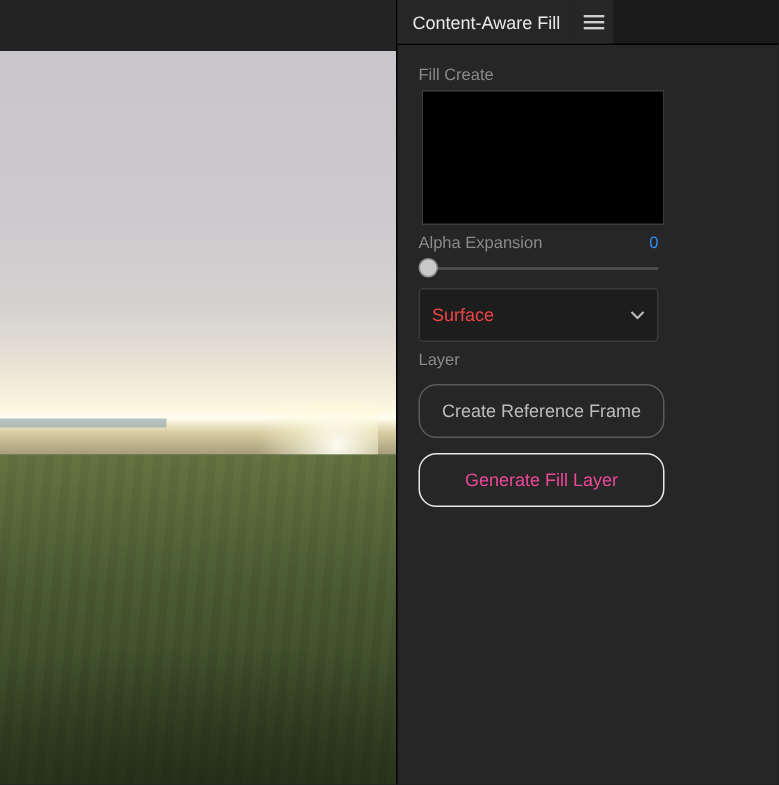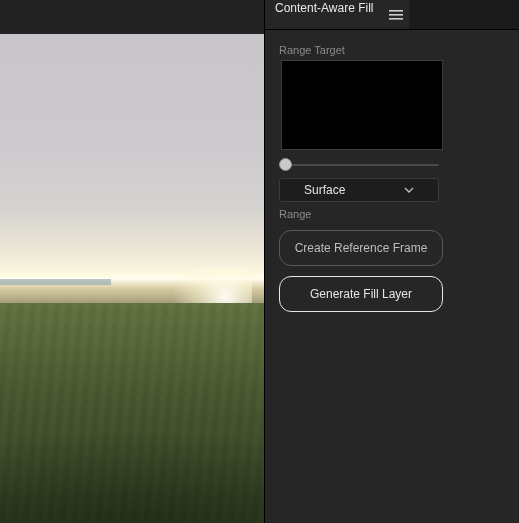--- a/index.html
+++ b/index.html
@@ -77,21 +77,21 @@
     background: #1b1b1b;
     display: flex;
     align-items: stretch;
     border-bottom: 1px solid #000;
   }
   .panel-tab {
     background: #262626;
     color: #e8e8e8;
     padding: 0 10px;
     display: flex;
-    align-items: flex-start;
+    align-items: center;
     font-size: 12px;
     border-top: 1px solid #262626;
   }
   .panel-menu {
     width: 26px;
     display: flex;
     align-items: center;
     justify-content: center;
     color: #cfcfcf;
     background: #262626;
@@ -139,29 +139,29 @@
   .slider-thumb {
     position: absolute;
     left: 0; top: 2px;
     width: 13px; height: 13px;
     background: #c9c9c9;
     border-radius: 50%;
     border: 1px solid #8e8e8e;
   }
   .select {
     width: 160px;
-    height: 24px;
+    height: 36px;
     background: #1d1d1d;
     border: 1px solid #3a3a3a;
     border-radius: 3px;
-    color: #e5e5e5;
+    color: #ef4444;
     display: flex;
     align-items: center;
     justify-content: space-between;
-    padding: 0 24px;
+    padding: 0 8px;
     margin-bottom: 4px;
     font-size: 12px;
   }
   .select svg { flex-shrink: 0; }
   .btn {
     width: 164px;
     height: 36px;
     border-radius: 12px;
     display: flex;
     align-items: center;
@@ -170,21 +170,21 @@
     margin-top: 10px;
     cursor: pointer;
   }
   .btn-outline {
     border: 1px solid #5a5a5a;
     color: #bdbdbd;
     background: transparent;
   }
   .btn-primary {
     border: 1.5px solid #e6e6e6;
-    color: #e5e5e5;
+    color: #ec4899;
     background: transparent;
     align-items: center;
   }
 </style>
 </head>
 <body>
 
 <div class="preview-col">
   <div class="preview-frame">
     <div class="sea"></div>
@@ -202,36 +202,40 @@
       <svg width="14" height="10" viewBox="0 0 14 10">
         <rect x="0" y="0" width="14" height="1.6" fill="#cfcfcf"></rect>
         <rect x="0" y="4" width="14" height="1.6" fill="#cfcfcf"></rect>
         <rect x="0" y="8" width="14" height="1.6" fill="#cfcfcf"></rect>
       </svg>
     </div>
   </div>
 
   <div class="panel-body">
 
-    <div class="label">Range Target</div>
+    <div class="label">Fill Create</div>
     <div class="fill-target"></div>
 
+    <div class="row" style="width:160px">
+      <div class="label" style="margin:0">Alpha Expansion</div>
+      <div class="value-num">0</div>
+    </div>
     <div class="slider-wrap">
       <div class="slider-track"></div>
       <div class="slider-thumb"></div>
     </div>
 
     <div class="select">
       <span>Surface</span>
       <svg width="10" height="6" viewBox="0 0 10 6">
         <path d="M1 1 L5 5 L9 1" stroke="#bdbdbd" stroke-width="1.4" fill="none"></path>
       </svg>
     </div>
 
-    <div class="label">Range</div>
+    <div class="label">Layer</div>
 
     <div class="btn btn-outline">
       <span>Create Reference Frame</span>
     </div>
     <div class="btn btn-primary">
       <span>Generate Fill Layer</span>
     </div>
 
   </div>
 </div>

